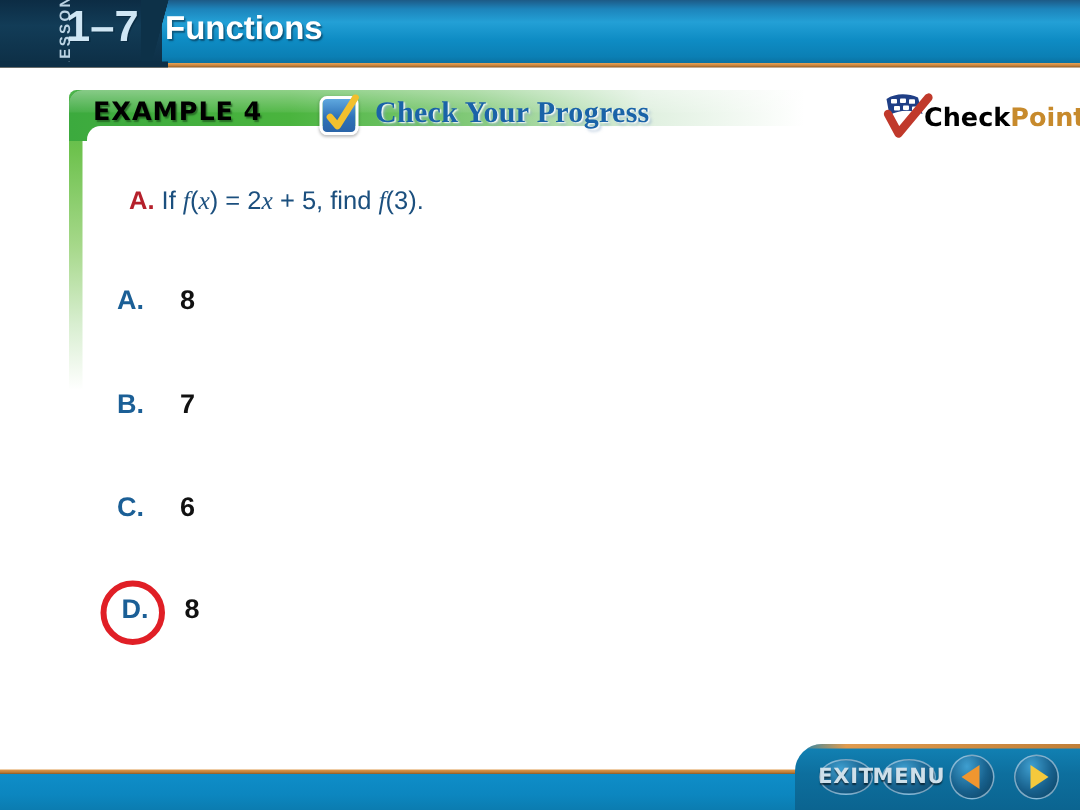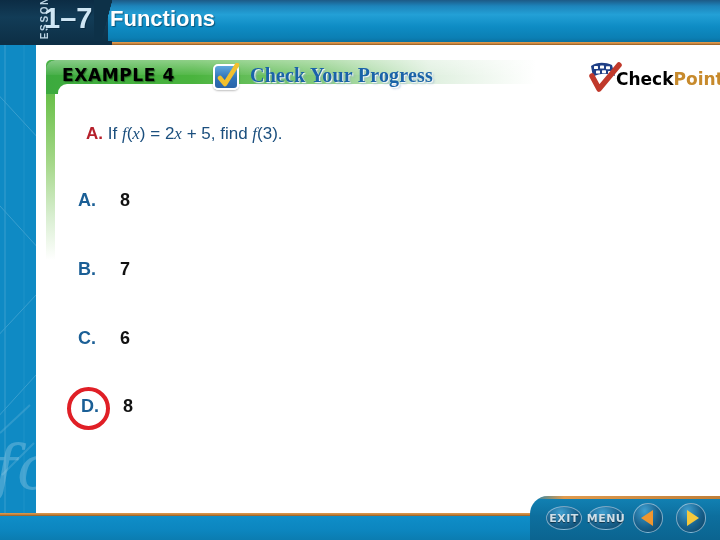--- a/index.html
+++ b/index.html
@@ -330,21 +330,21 @@
     box-sizing: border-box;
     display: flex;
     align-items: center;
     justify-content: center;
   }
   .navbtn-pill {
     width: 36px; height: 24px;
     border-radius: 50%;
     background: radial-gradient(ellipse at 40% 25%, #3f9fd0 0%, #18628e 55%, #0c4566 100%);
     border: 1px solid rgba(210,230,245,0.55);
-    font-size: 11px;
+    font-size: 14px;
     font-weight: bold;
     color: #cfe0ea;
     letter-spacing: 0.5px;
     text-shadow: 0 1px 1px rgba(0,0,0,0.55);
     font-family: "DejaVu Sans", sans-serif;
   }
   #btn-exit { left: 546px; top: 506px; }
   #btn-menu { left: 588px; top: 506px; }
 
   .navbtn-round {
@@ -378,37 +378,20 @@
     <div class="header-dark-left"></div>
     <div class="lesson-vert">
       <span>LESSON</span>
     </div>
     <div class="lesson-num">1–7</div>
     <div class="header-title">Functions</div>
   </div>
   <div class="header-underline"></div>
   <div class="header-underline-left"></div>
 
-  <div class="left-rail">
-    <svg class="rail-lines" width="36" height="470" viewBox="0 0 36 470">
-      <g stroke="#ffffff" stroke-width="1" fill="none" opacity="0.55">
-        <path d="M -20 30 L 40 95"></path>
-        <path d="M -10 150 L 40 205"></path>
-        <path d="M 36 250 L -20 310"></path>
-        <path d="M 36 330 L -14 385"></path>
-        <path d="M 5 -10 L 5 470"></path>
-        <path d="M 24 0 L 24 470" opacity="0.35"></path>
-      </g>
-      <g stroke="#ffffff" stroke-width="2" fill="none" opacity="0.4">
-        <path d="M 0 388 L 30 360"></path>
-        <path d="M 2 430 L 34 398"></path>
-      </g>
-    </svg>
-    <div class="rail-watermark">fo</div>
-  </div>
 
   <div class="green-strip"></div>
   <div class="green-banner">
     <div class="green-banner-gloss"></div>
   </div>
   <div class="banner-notch"></div>
 
   <div class="example-label">EXAMPLE 4</div>
 
   <div class="check-icon">

